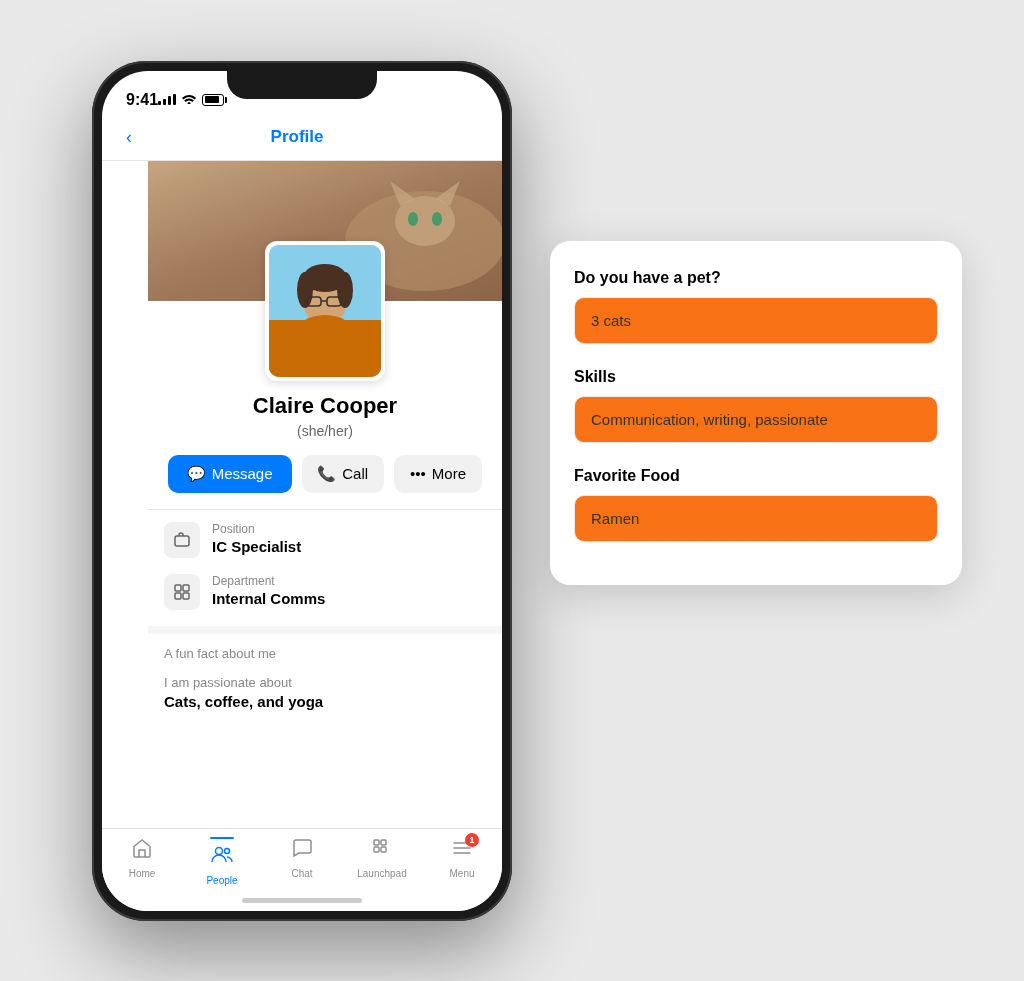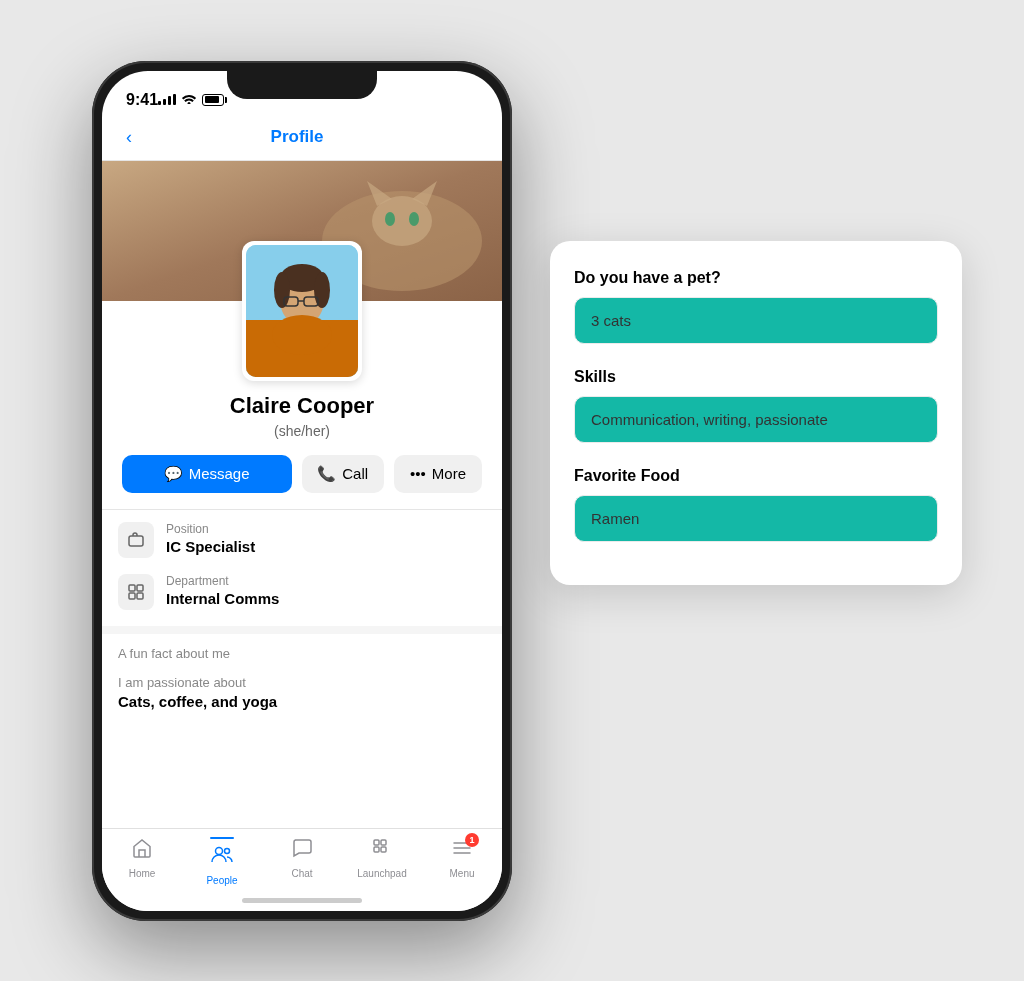--- a/index.html
+++ b/index.html
@@ -138,20 +138,21 @@
       font-size: 17px;
       font-weight: 600;
       color: #007AFF;
       margin-right: 24px;
     }
 
     
     .profile-content {
       height: calc(100% - 44px - 50px - 83px);
       overflow-y: auto;
+      padding-left: 46px;
     }
 
     
     .cover-image {
       width: 100%;
       height: 140px;
       background: linear-gradient(135deg, #c8a882 0%, #a0785a 30%, #8b6347 60%, #c8b090 80%, #d4c4a0 100%);
       position: relative;
       overflow: hidden;
     }
@@ -392,21 +393,21 @@
     .popup-field:last-child {
       margin-bottom: 15px;
     }
     .popup-label {
       font-size: 16px;
       font-weight: 600;
       color: #000;
       margin-bottom: 10px;
     }
     .popup-value-box {
-      background: #14b8a6;
+      background: #f97316;
       border-radius: 10px;
       padding: 14px 16px;
       font-size: 15px;
       color: #333;
       border: 1px solid #ebebeb;
     }
   </style>
 </head>
 <body>
 

